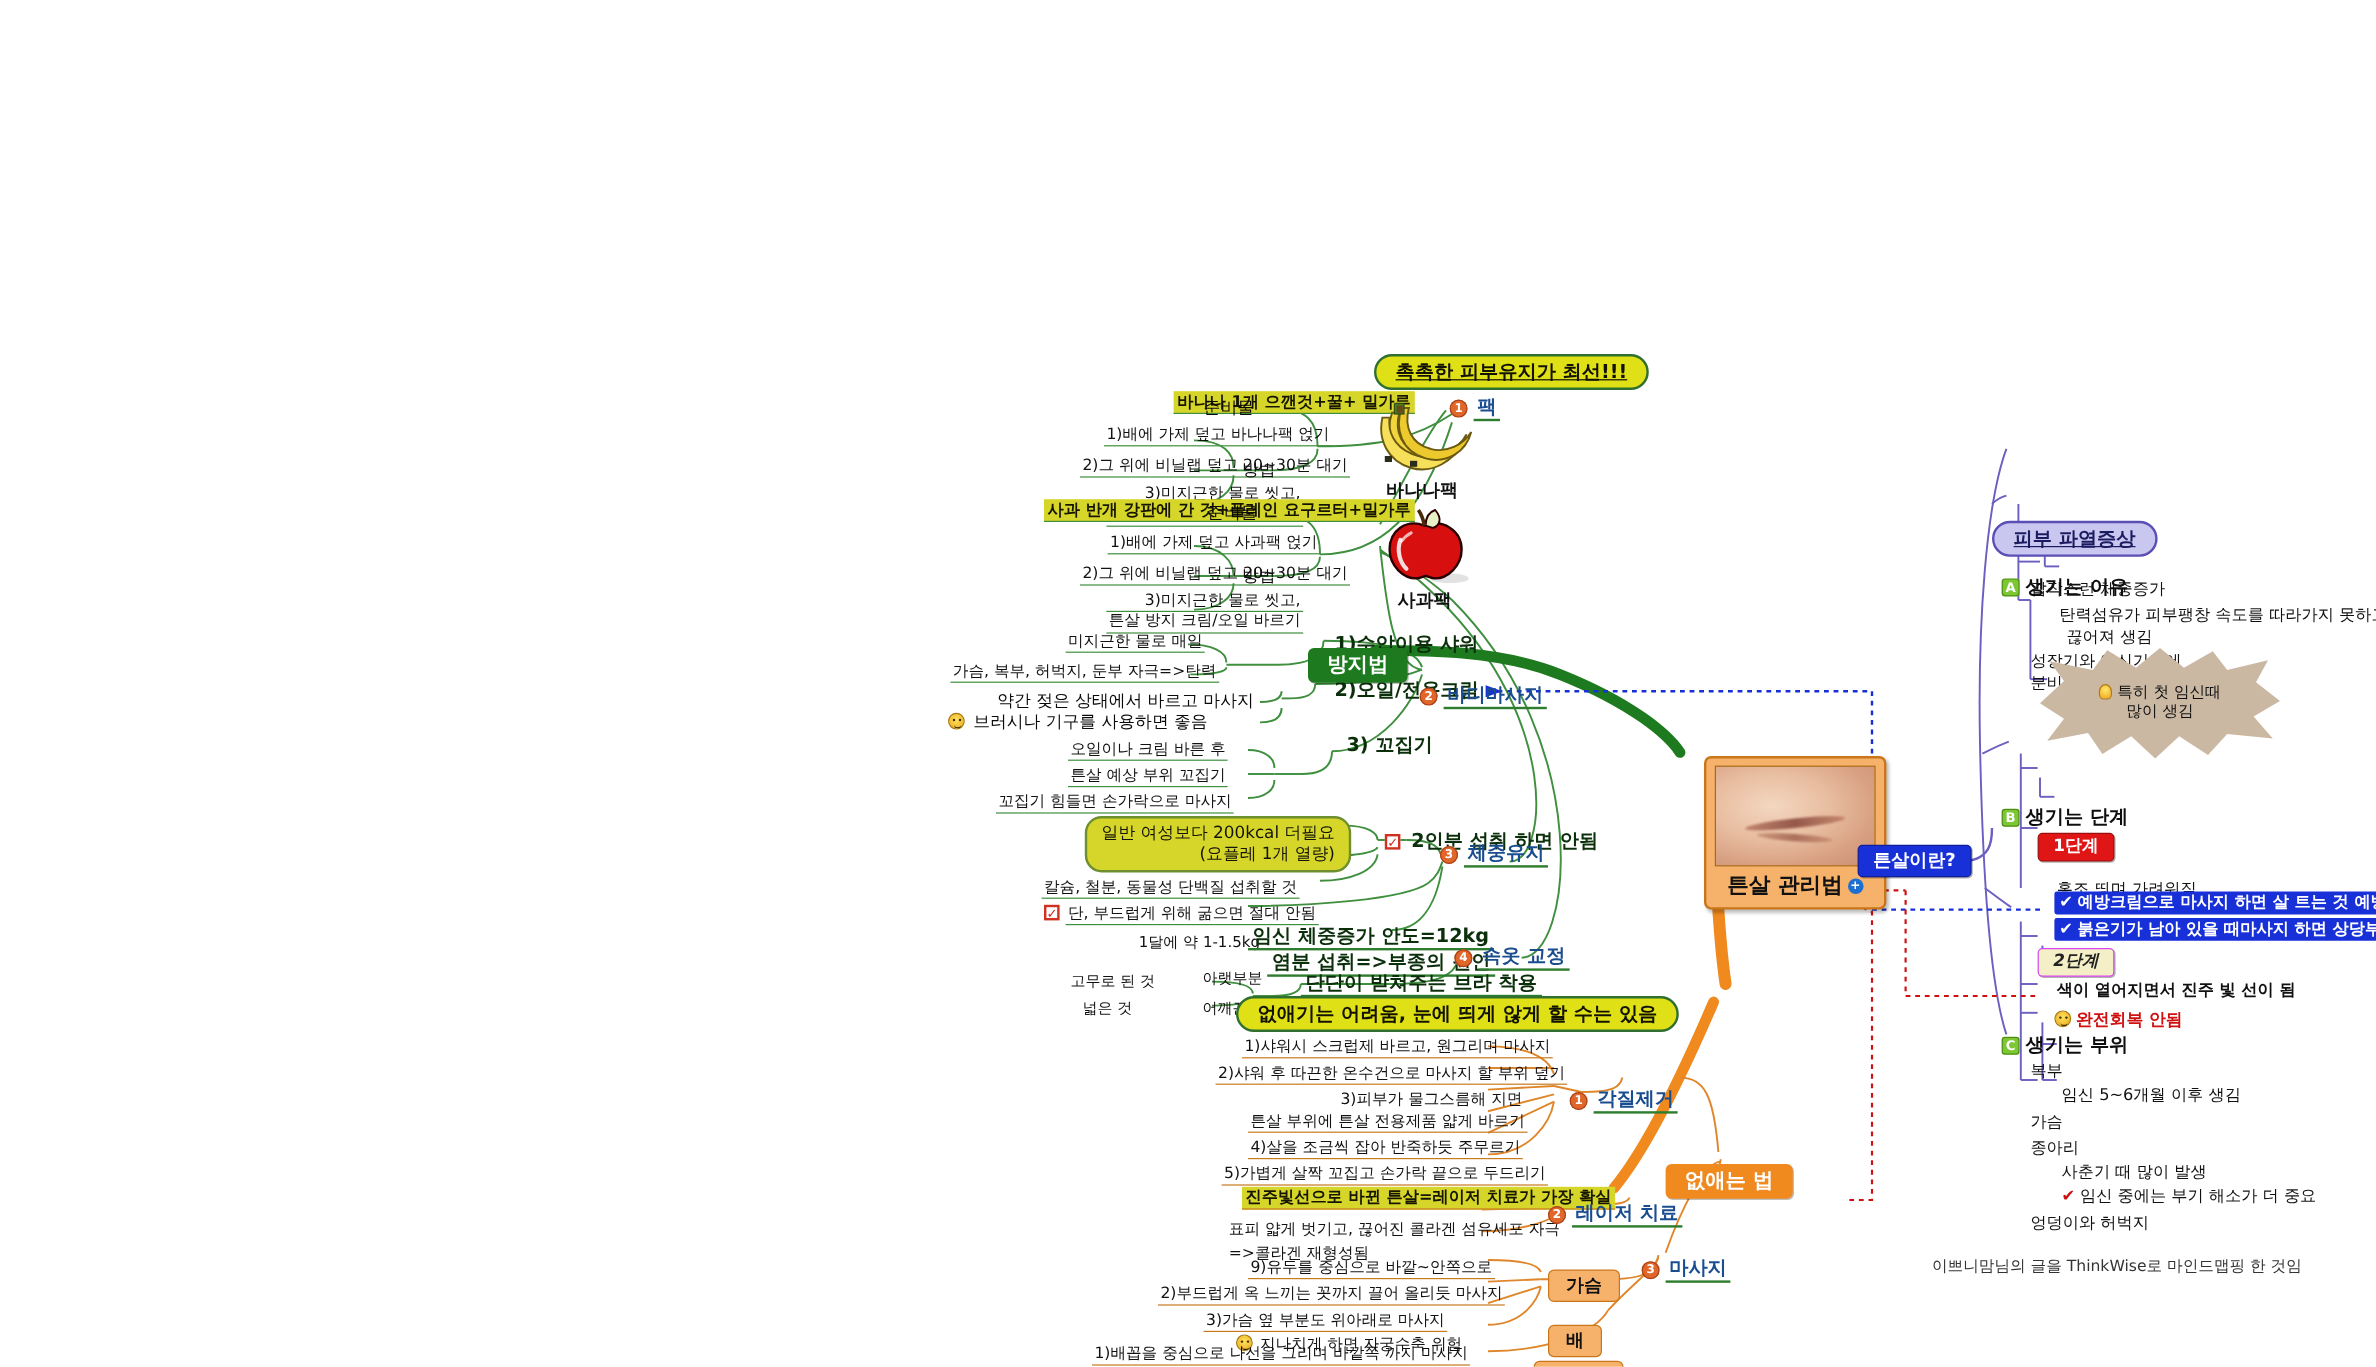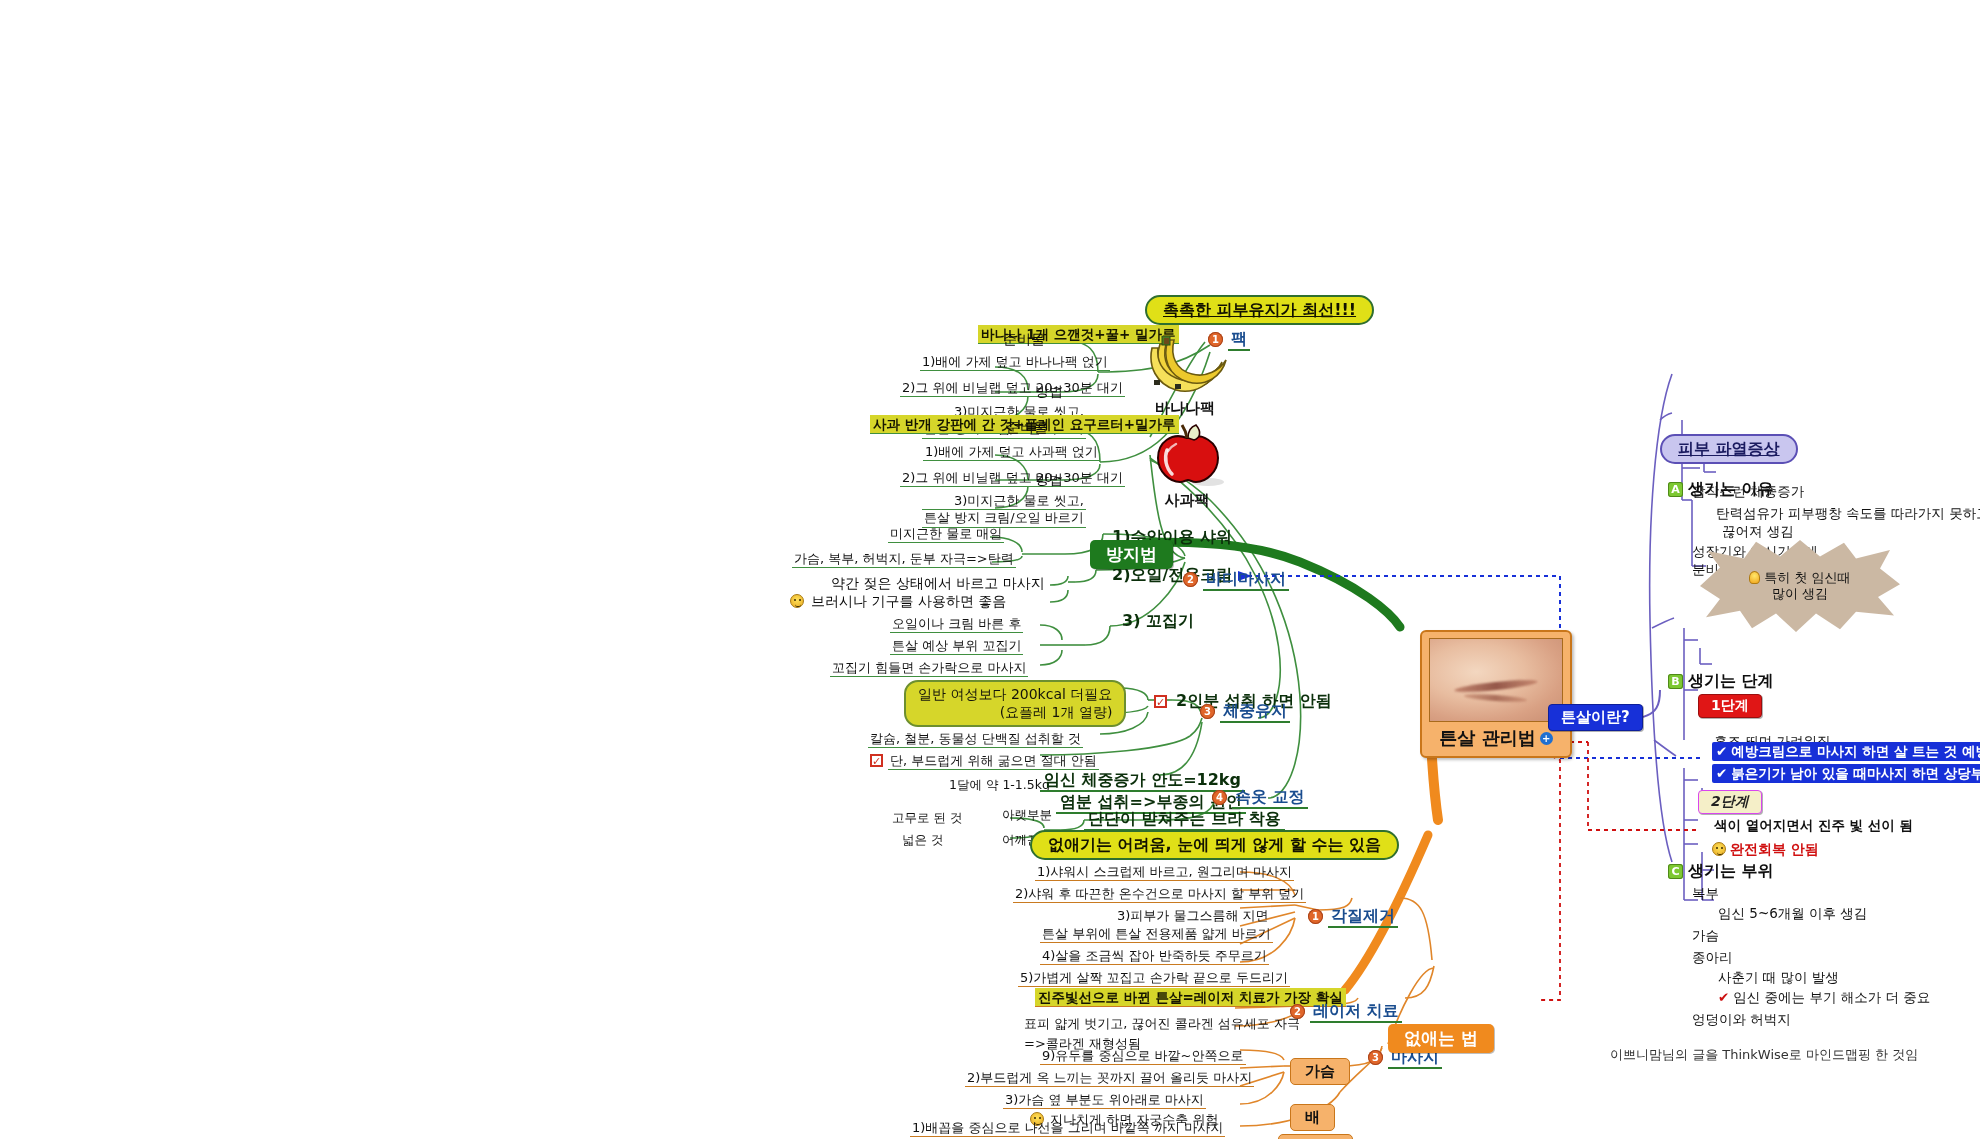--- a/index.html
+++ b/index.html
@@ -606,21 +606,21 @@
   </div>
 
   <div class="node" style="left:1278px; top:1134px;">
     <div class="bottombox">허벅지</div>
   </div>
 
   <div class="node" style="left:1368px; top:1048px;">
     <span class="num">3</span><span class="cat">마사지</span>
   </div>
 
-  <div class="node" style="left:1388px; top:1024px;">
+  <div class="node" style="left:1388px; top:970px;">
     <div class="pill orange">
       <span>없애는 법</span>
     </div>
   </div>
 
   <div class="node" style="left:1660px; top:434px;">
     <div class="cloud violet">
       <u>피부 파열증상</u>
     </div>
   </div>

